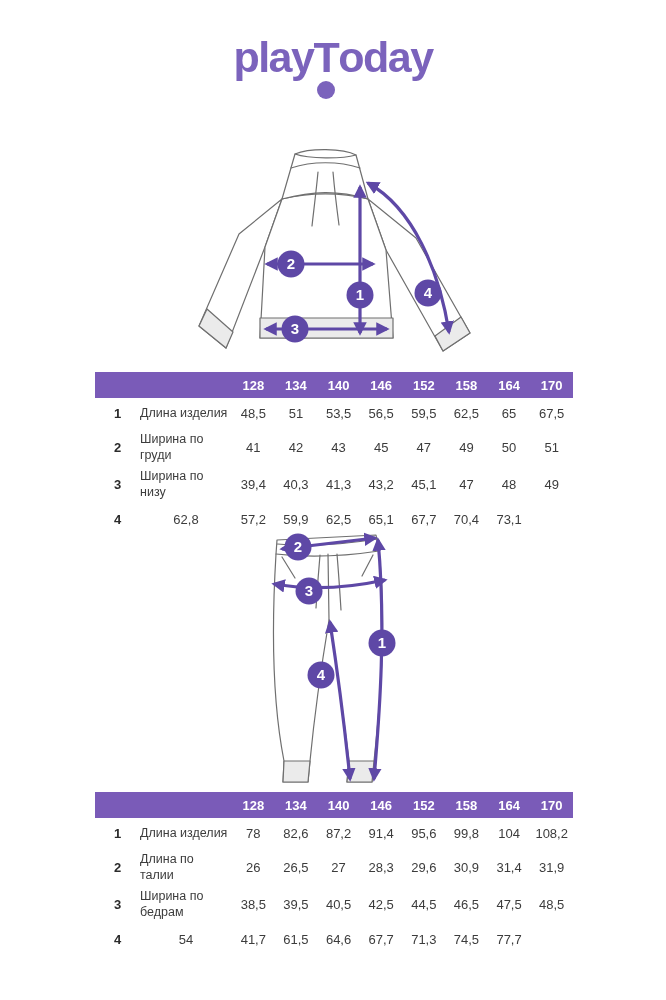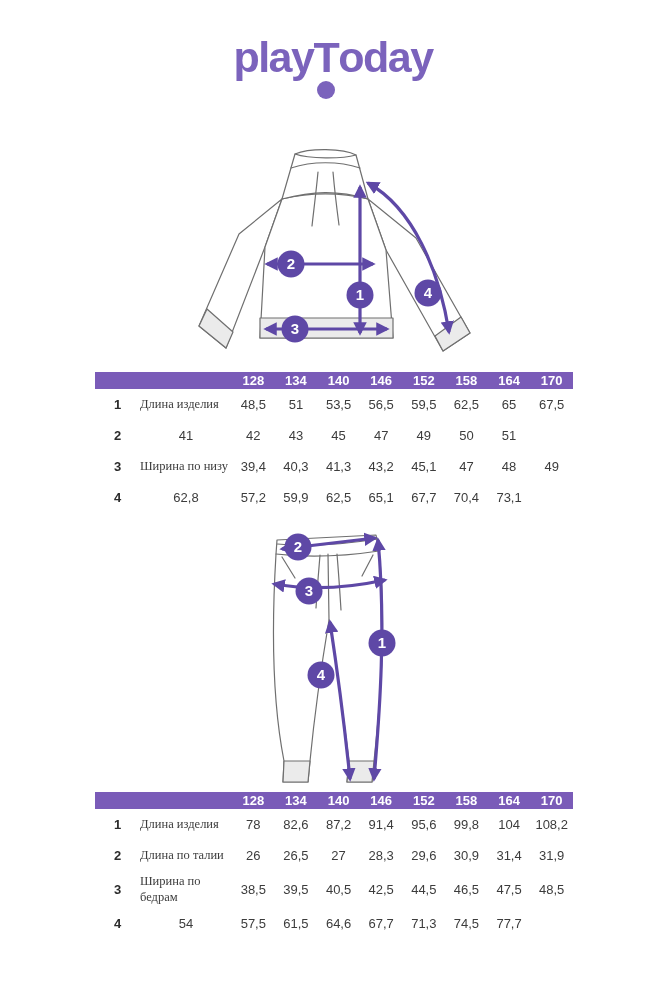--- a/index.html
+++ b/index.html
@@ -30,31 +30,31 @@
     fill:#ffffff; font-weight:bold; font-size:15px;
     font-family:"Liberation Sans", sans-serif; text-anchor:middle;
   }
 
   
   .size-table { position:absolute; left:95px; width:478px; }
   .t1 { top:372px; }
   .t2 { top:792px; }
   .thead {
     display:grid; grid-template-columns:45px 92px repeat(8,1fr);
-    background:#7a5bb8; height:17px; align-items:center;
+    background:#7a5bb8; height:26px; align-items:center;
   }
   .thead .size-col {
     color:#ffffff; font-weight:bold; font-size:13px; text-align:center;
   }
   .trow {
     display:grid; grid-template-columns:45px 92px repeat(8,1fr);
     align-items:center; min-height:31px; padding:3px 0;
   }
   .cell.rownum  { text-align:center; font-weight:bold; font-size:13px; color:#2b2b2b; }
-  .cell.rowlabel{ font-size:12.5px; color:#3c3c3c; line-height:1.25; padding-right:4px;font-family:Liberation Serif, serif; }
+  .cell.rowlabel{ font-size:12.5px; color:#3c3c3c; line-height:1.25; padding-right:4px; }
   .cell.value   { text-align:center; font-size:13px; color:#3c3c3c; }
 </style>
 </head>
 <body>
 
 <div class="page">
 
   <div class="logo"><span>play</span><span class="logo-t">T</span><span>oday</span></div>
 
   <div class="fig-top">
@@ -117,20 +117,21 @@
           <div class="cell value">51</div>
           <div class="cell value">53,5</div>
           <div class="cell value">56,5</div>
           <div class="cell value">59,5</div>
           <div class="cell value">62,5</div>
           <div class="cell value">65</div>
           <div class="cell value">67,5</div>
         </div>
         <div class="trow">
           <div class="cell rownum">2</div>
+          <div class="cell rowlabel">Ширина по груди</div>
           <div class="cell value">41</div>
           <div class="cell value">42</div>
           <div class="cell value">43</div>
           <div class="cell value">45</div>
           <div class="cell value">47</div>
           <div class="cell value">49</div>
           <div class="cell value">50</div>
           <div class="cell value">51</div>
         </div>
         <div class="trow">
@@ -238,21 +239,21 @@
           <div class="cell value">40,5</div>
           <div class="cell value">42,5</div>
           <div class="cell value">44,5</div>
           <div class="cell value">46,5</div>
           <div class="cell value">47,5</div>
           <div class="cell value">48,5</div>
         </div>
         <div class="trow">
           <div class="cell rownum">4</div>
           <div class="cell value">54</div>
-          <div class="cell value">57,5</div>
+          <div class="cell value">41,7</div>
           <div class="cell value">61,5</div>
           <div class="cell value">64,6</div>
           <div class="cell value">67,7</div>
           <div class="cell value">71,3</div>
           <div class="cell value">74,5</div>
           <div class="cell value">77,7</div>
         </div>
       </div>
   </div>
 

